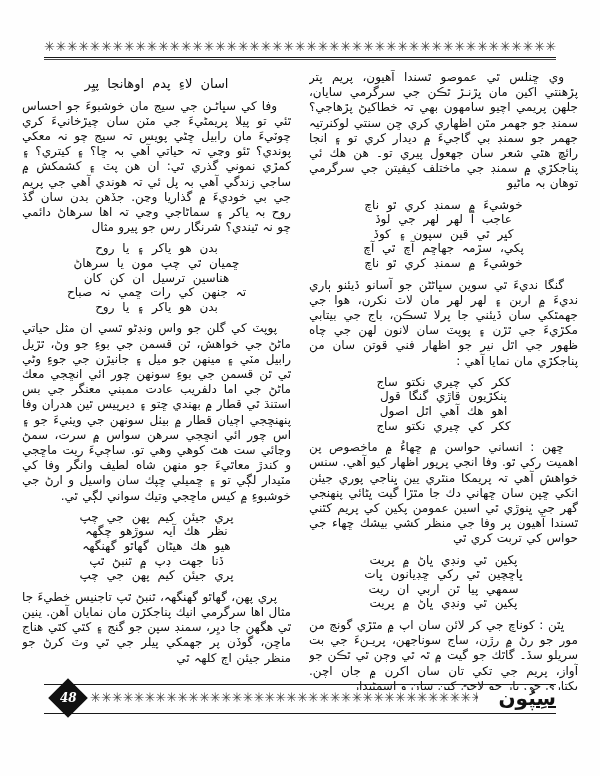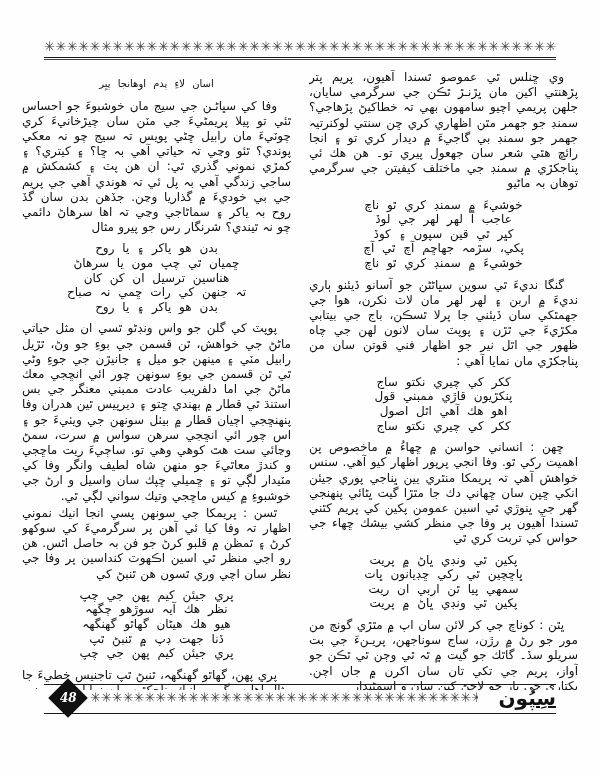--- a/index.html
+++ b/index.html
@@ -88,21 +88,21 @@
     word-spacing: 0.6px;
   }
 
   
   .verse {
     margin: 6px 0 7px 0;
     direction: rtl;
   }
   .verse .line {
     font-family: "DejaVu Sans", "Liberation Sans", sans-serif;
-    font-size: 10px;
+    font-size: 13px;
     line-height: 15.6px;
     text-align: center;
     word-spacing: 4px;
     letter-spacing: 0.2px;
     color: #0e0e0e;
     white-space: nowrap;
   }
   .verse.compact .line {
     font-size: 12px;
     line-height: 14.6px;
@@ -202,21 +202,20 @@
         </div>
         <p class="para">وفا كي سڀاڻـن جي سيج مان خوشبوءَ جو احساس ٿئي تو پيلا پريمڻيءَ جي مٽن سان چيڙخانيءَ كري چوٽيءَ مان رابيل ڇڻي پويس تہ سيج چو نہ معكي پوندي؟ ٿئو وڃي تہ حياتي آهي بہ ڇا؟ ۽ كيتري؟ ۽ كمڙي نموني گذري ٿي: ان هن پٽ ۽ كشمكش ۾ ساجي زندگي آهي بہ پل ئي تہ هوندي آهي جي پريم جي بي خوديءَ ۾ گذاريا وڃن. جڏهن بدن سان گڏ روح بہ ياكر ۽ سماڻاجي وڃي تہ اها سرهاڻ دائمي چو نہ ٿيندي؟ شرنگار رس جو پيرو مثال</p>
         <div class="verse compact">
           <div class="line">بدن هو  ياكر  ۽  يا  روح</div>
           <div class="line">ڇميان ٿي چپ مون يا سرهاڻ</div>
           <div class="line">هناسين  ترسيل  ان  كن  كان</div>
           <div class="line">تہ جنهن كي رات ڇمي نہ صباح</div>
           <div class="line">بدن هو  ياكر  ۽  يا  روح</div>
         </div>
         <p class="para">پوپٽ كي گلن جو واس ونڊڻو ٿسي ان مثل حياتي ماڻڻ جي خواهش، ٿن قسمن جي بوءِ جو وڻ، ٿڙيل رابيل مٽي ۽ مينهن جو ميل ۽ جانيڙن جي جوءِ وڻي ٿي ٿن قسمن جي بوءِ سونهن چور ائي انڇجي معك ماڻڻ جي اما دلفريب عادت ممبني معنگر جي بس استنڌ ٿي قطار ۾ بهندي ڇتو ۽ ديرپيس ٿين هدران وفا پنهنڇجي اڄيان قطار ۾ بيٺل سونهن جي ويٺيءَ جو ۽ اس چور ائي انڇجي سرهن سواس ۾ سرت، سمڻ وڃائي ست هٿ كوهي وهي تو. ساڄيءَ ريت ماڇجي و كندڙ معاٿيءَ جو منهن شاه لطيف وانگر وفا كي مٽيدار لڳي تو ۽ ڇميلي ڇپك سان واسيل و ارڻ جي خوشبوءِ ۾ كيس ماڇجي وتيك سواني لڳي ٿي.</p>
-        <p class="para">ٿسن : پريمكا جي سونهن پسي انجا انيك نموني اظهار تہ وفا كيا ئي آهن پر سرگرميءَ كي سوكهو كرڻ ۽ ٿمظن ۾ قلبو كرڻ جو فن بہ حاصل اٿس. هن رو اجي منظر ٿي اسين اڪهوٽ كنداسين پر وفا جي نظر سان اچي وري ٿسون هن ٿنبڻ كي</p>
         <div class="verse compact">
           <div class="line">پري جيئن كيم پهن جي چپ</div>
           <div class="line">نظر هك آيہ سوڙهو   چگهہ</div>
           <div class="line">هيو هك هيڻان گهاٿو گهنگهہ</div>
           <div class="line">ڏنا جهت ڊپ ۾ ٿنبڻ ٿپ</div>
           <div class="line">پري جيئن كيم پهن جي چپ</div>
         </div>
         <p class="para">پري پهن، گهاٿو گهنگهہ، ٿنبڻ ٿپ تاجنيس خطيءَ جا مثال اها سرگرمي انيك پناجكڙن مان نمايان آهن. ينين ٿي هگهن جا ديِر، سمنڊ سپن جو گنج ۽ كٿي كٿي هناج ماڇن، گوڏن پر جهمكي پيلر جي ٿي وٽ كرڻ جو منظر جيئن اڄ كلهہ ٿي</p>
       </div>
     <div class="col" id="left-col">
@@ -224,21 +223,21 @@
         <div class="verse compact">
           <div class="line">خوشيءَ ۾ سمنڊ كري ٿو ناچ</div>
           <div class="line">عاجب  آ لهر  لهر  جي  لوڏ</div>
           <div class="line">كڀر ٿي قين سپون ۽ كوڏ</div>
           <div class="line">پكي، سڙمہ جهاڇم آچ ٿي آچ</div>
           <div class="line">خوشيءَ ۾ سمنڊ كري ٿو ناچ</div>
         </div>
         <p class="para">گنگا نديءَ ٿي سوين سڀاڻڻن جو آسانو ڏيئنو ٻاري نديءَ ۾ اربن ۽ لهر لهر مان لاٽ نكرن، هوا جي جهمٿكي سان ڏيئني جا پرلا ٿسڪن، باج جي بيتابي مكڙيءَ جي ٿڙن ۽ پوپٽ سان لانون لهن جي چاه ظهور جي اٿل نير جو اظهار فني قوتن سان من پناجكڙي مان نمايا آهي :</p>
         <div class="verse compact">
           <div class="line">ككر  كي  چيري  نكتو  ساج</div>
-          <div class="line">پنكڙيون  قاڙي  ممبني   قول</div>
+          <div class="line">پنكڙيون  قاڙي  گنگا   قول</div>
           <div class="line">اهو  هك  آهي  اٿل  اصول</div>
           <div class="line">ككر  كي  چيري  نكتو  ساج</div>
         </div>
         <p class="para">ڇهن : انساني حواسن ۾ ڇهاءُ ۾ ماخصوص پن اهميت ركي ٿو. وفا انجي پرپور اظهار كيو آهي. سنس خواهش آهي تہ پريمكا منٿري يين ڀناجي پوري جيئن انكي ڇپن سان ڇهاني دك جا مٿڙا گيت ڀڻائي پنهنجي گهر جي ڀنوڙي ٿي اسين عمومن پكين كي پريم كٿني ٿسندا آهيون پر وفا جي منظر كشي بيشك ڇهاء جي حواس كي تربت كري ٿي</p>
         <div class="verse compact">
           <div class="line">پكين  ٿي  ونڊي  ڀاڻ  ۾  پريت</div>
           <div class="line">ڀاڇچين ٿي ركي ڇڊيانون ڀات</div>
           <div class="line">سمهي  پيا  ٿن  اربي  ان  ريت</div>
           <div class="line">پكين  ٿي  ونڊي  ڀاڻ  ۾  پريت</div>
         </div>

